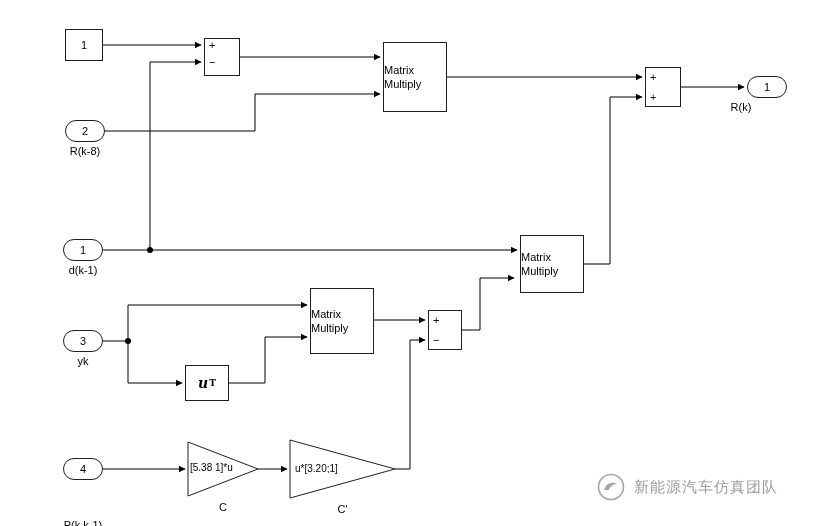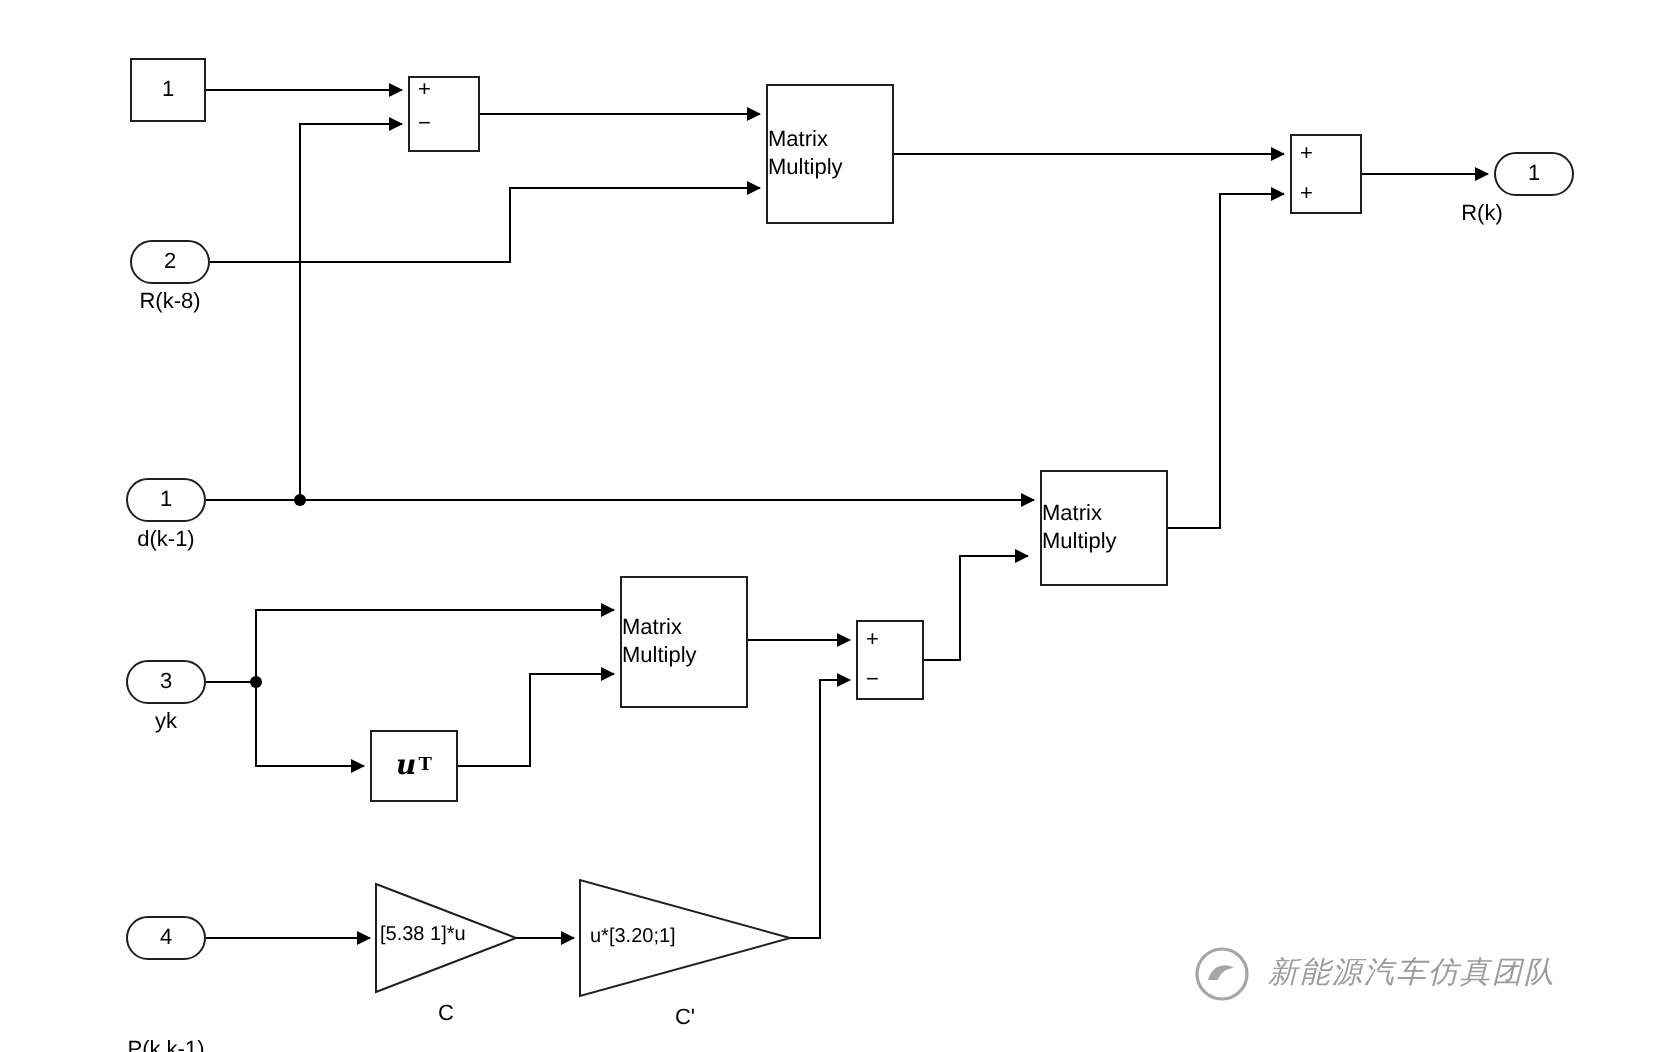--- a/index.html
+++ b/index.html
@@ -11,21 +11,21 @@
   .matmul{font-size:11px;line-height:1.3;text-align:left;}
   .const{font-size:11px;}
   .port{position:absolute;z-index:1;background:#fff;border:1px solid #1f1f1f;border-radius:11px;
         box-sizing:border-box;display:flex;align-items:center;justify-content:center;font-size:11px;}
   .caption{position:absolute;z-index:1;font-size:11px;text-align:center;}
   .sum{position:absolute;z-index:1;background:#fff;border:1px solid #1f1f1f;box-sizing:border-box;}
   .sum .sign{position:absolute;left:4px;font-size:11px;line-height:11px;}
   .uT{font-family:"DejaVu Serif",serif;font-size:14px;font-weight:bold;font-style:italic;}
   .uT sup{font-style:normal;font-size:9px;margin-left:1px;}
   .gain-expr{position:absolute;z-index:1;font-size:10px;white-space:nowrap;}
-  #watermark{position:absolute;z-index:1;left:596px;top:472px;display:flex;align-items:center;gap:8px;font-style:italic;}
+  #watermark{position:absolute;z-index:1;left:596px;top:472px;display:flex;align-items:center;gap:8px;}
   #watermark .wm-text{display:flex;flex-direction:column;line-height:1.15;}
   #watermark .wm-team{font-size:15px;color:#9c9c9c;letter-spacing:1px;}
   #watermark .wm-site{font-size:15px;font-weight:bold;color:#8f8f8f;margin-left:8px;}
 </style>
 </head>
 <body>
 
 <div id="canvas">
 
   <svg id="wiring" width="833" height="526" viewBox="0 0 833 526">

